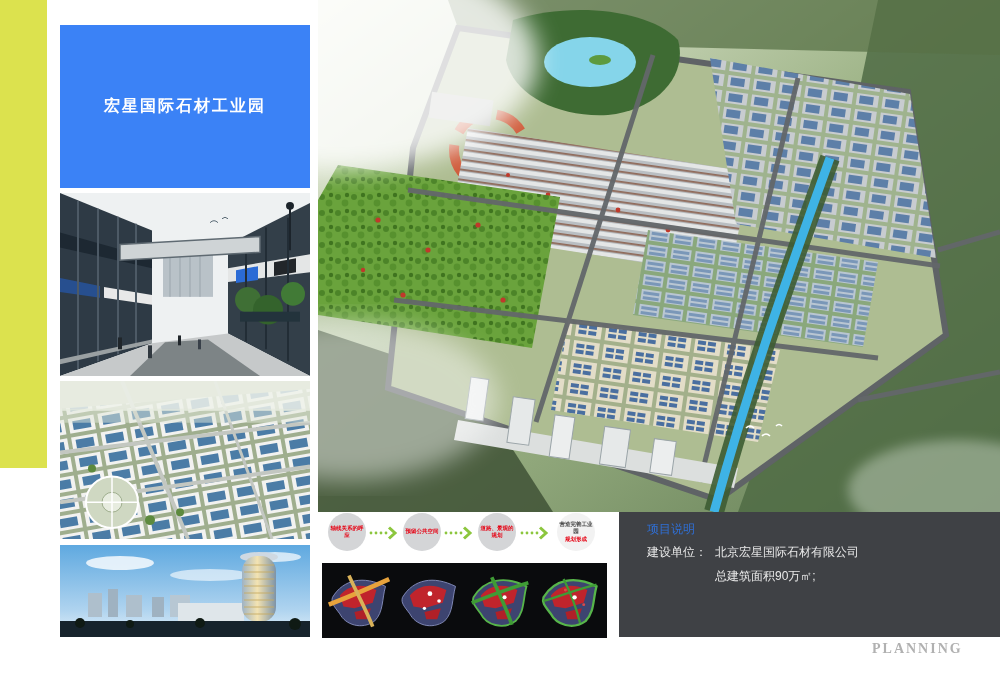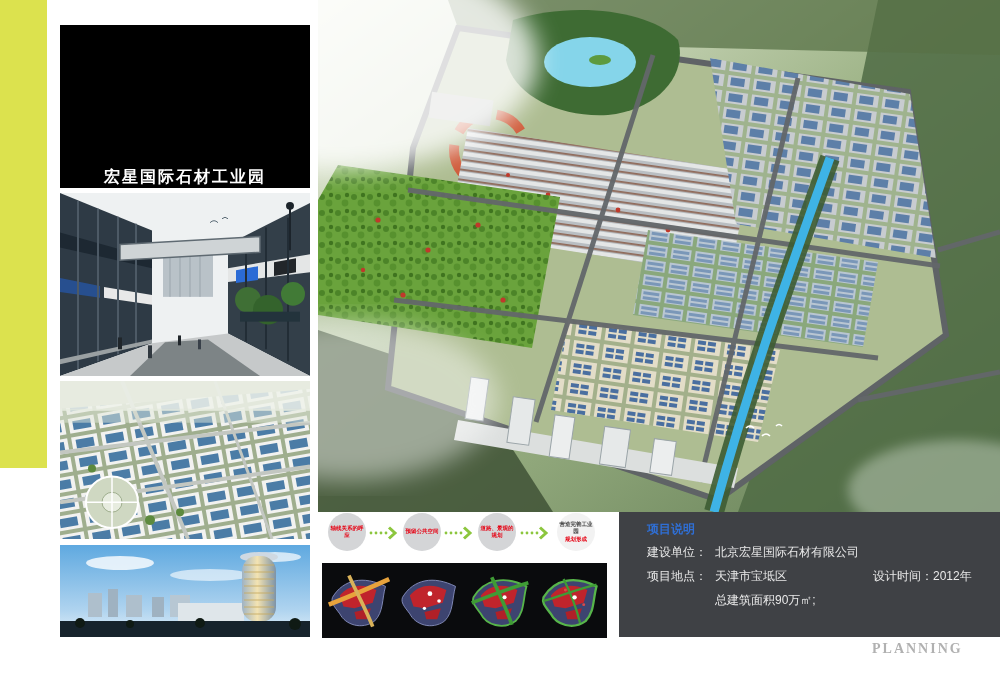--- a/index.html
+++ b/index.html
@@ -6,22 +6,22 @@
   body{
     width:1000px;height:678px;position:relative;background:#ffffff;
     font-family:"Liberation Sans","DejaVu Sans",sans-serif;overflow:hidden;
   }
   .abs{position:absolute;}
 
   
   .stripe{left:0;top:24;width:47px;height:468px;background:#dce24e;}
 
   
-  .title-panel{left:60px;top:25px;width:250px;height:163px;background:#000000;
-    display:flex;align-items:flex-end;justify-content:center;}
+  .title-panel{left:60px;top:25px;width:250px;height:163px;background:#3b82f6;
+    display:flex;align-items:center;justify-content:center;}
   .title-panel span{color:#ffffff;font-size:16px;letter-spacing:2px;font-weight:bold;}
 
   
   .thumb{left:60px;width:250px;overflow:hidden;background:#dfe3e4;}
   .thumb svg{display:block;width:100%;height:100%;}
   .thumb1{top:193px;height:183px;}
   .thumb2{top:381px;height:158px;}
   .thumb3{top:545px;height:92px;}
 
   
@@ -42,21 +42,21 @@
   .a1{left:42px;} .a2{left:117px;} .a3{left:193px;}
 
   
   .concept-panel{left:322px;top:563px;width:285px;height:75px;background:#0a0b0d;
     display:flex;align-items:center;justify-content:space-around;padding:0 2px;box-sizing:border-box;}
   .concept-panel svg{width:64px;height:62px;display:block;}
 
   
   .info-box{left:619px;top:512px;width:381px;height:125px;background:#3f4145;
     box-sizing:border-box;padding:9px 0 0 28px;color:#e9e9e9;font-size:12px;}
-  .info-title{color:#2f6fd6;font-weight:bold;font-size:12px;margin-bottom:7px;}
+  .info-title{color:#2f6fd6;font-weight:normal;font-size:12px;margin-bottom:7px;}
   .info-row{position:relative;margin-bottom:10px;line-height:14px;}
   .info-row .lab{display:inline-block;width:68px;font-weight:normal;}
   .info-row .extra{position:absolute;left:226px;top:0;white-space:nowrap;}
 
   
   .planning{left:872px;top:641px;font-family:"Liberation Serif","DejaVu Serif",serif;
     font-weight:bold;font-size:14px;letter-spacing:2px;color:#b1b1b1;}
 </style>
 </head>
 <body>
@@ -367,21 +367,17 @@
     <circle cx="50" cy="36" r="1.6" fill="#d94a4a"></circle>
   </svg>
 </div>
 
 <div class="abs info-box">
   <div class="info-title">项目说明</div>
   <div class="info-row">
     <span class="lab">建设单位：</span><span>北京宏星国际石材有限公司</span>
   </div>
   <div class="info-row">
-    <span class="lab">项目地点：</span><span>天津市宝坻区</span>
-    <span class="extra"><span>设计时间：</span><span>2012年</span></span>
-  </div>
-  <div class="info-row">
     <span class="lab"></span><span>总建筑面积90万㎡;</span>
   </div>
 </div>
 
 <div class="abs planning">PLANNING</div>
 
 </body></html>

